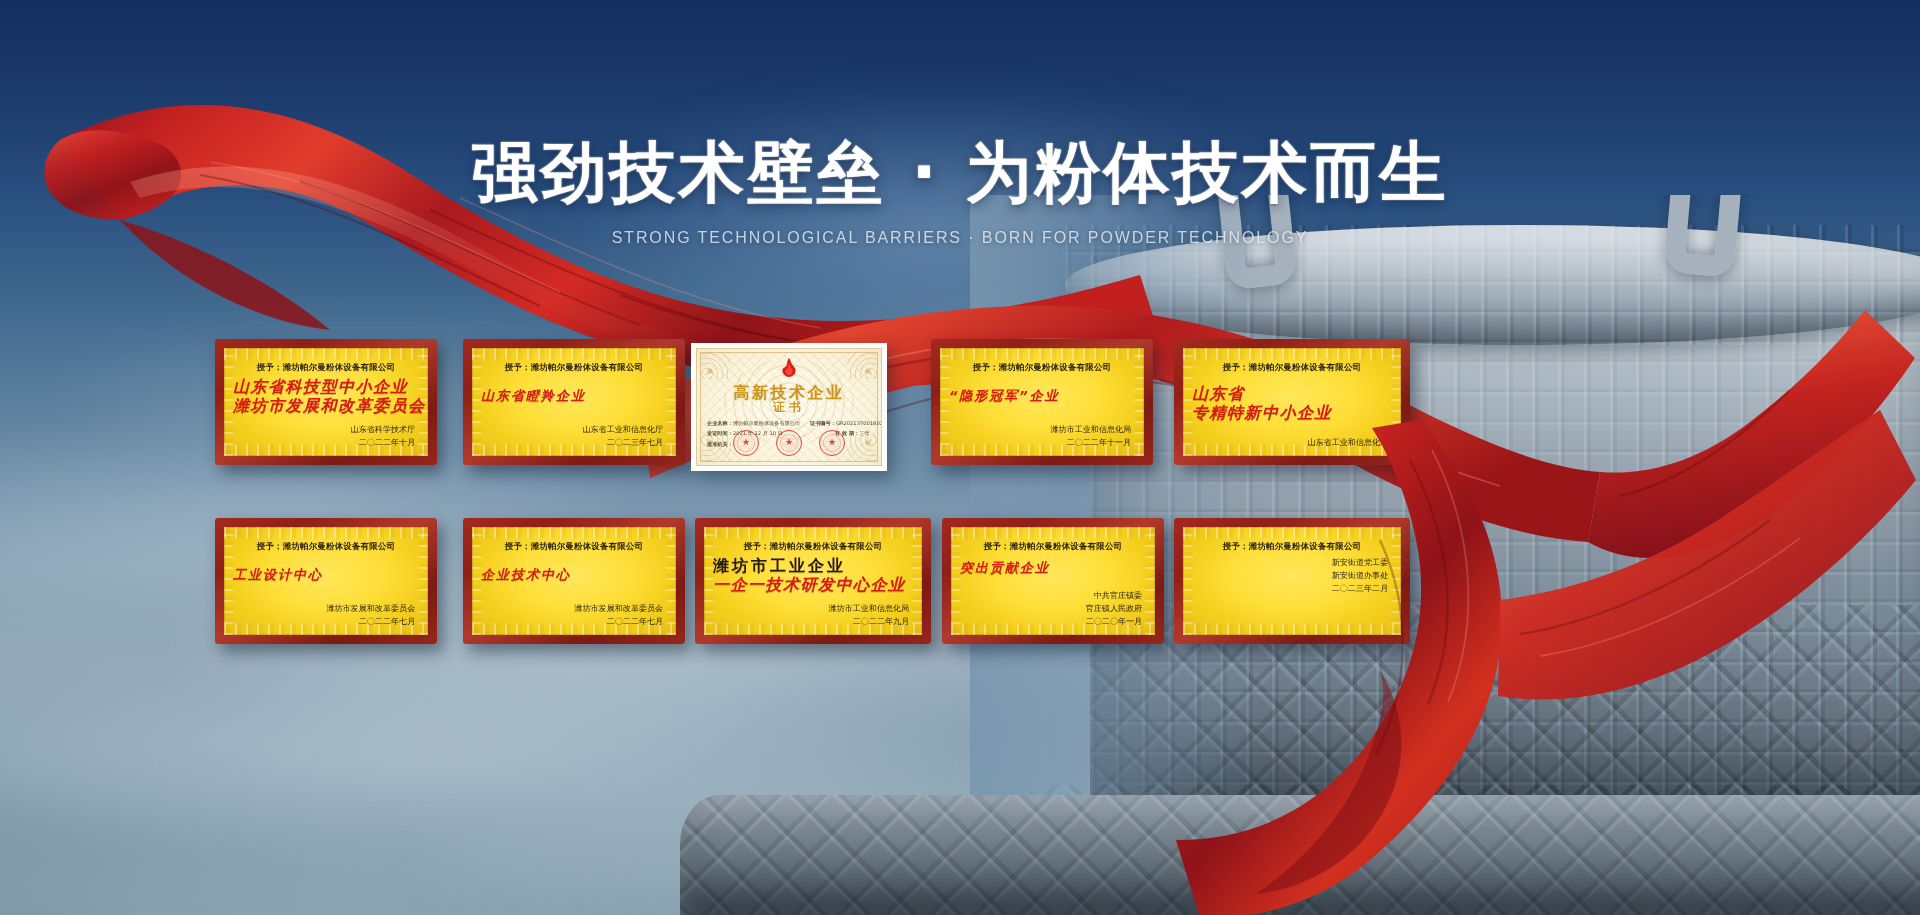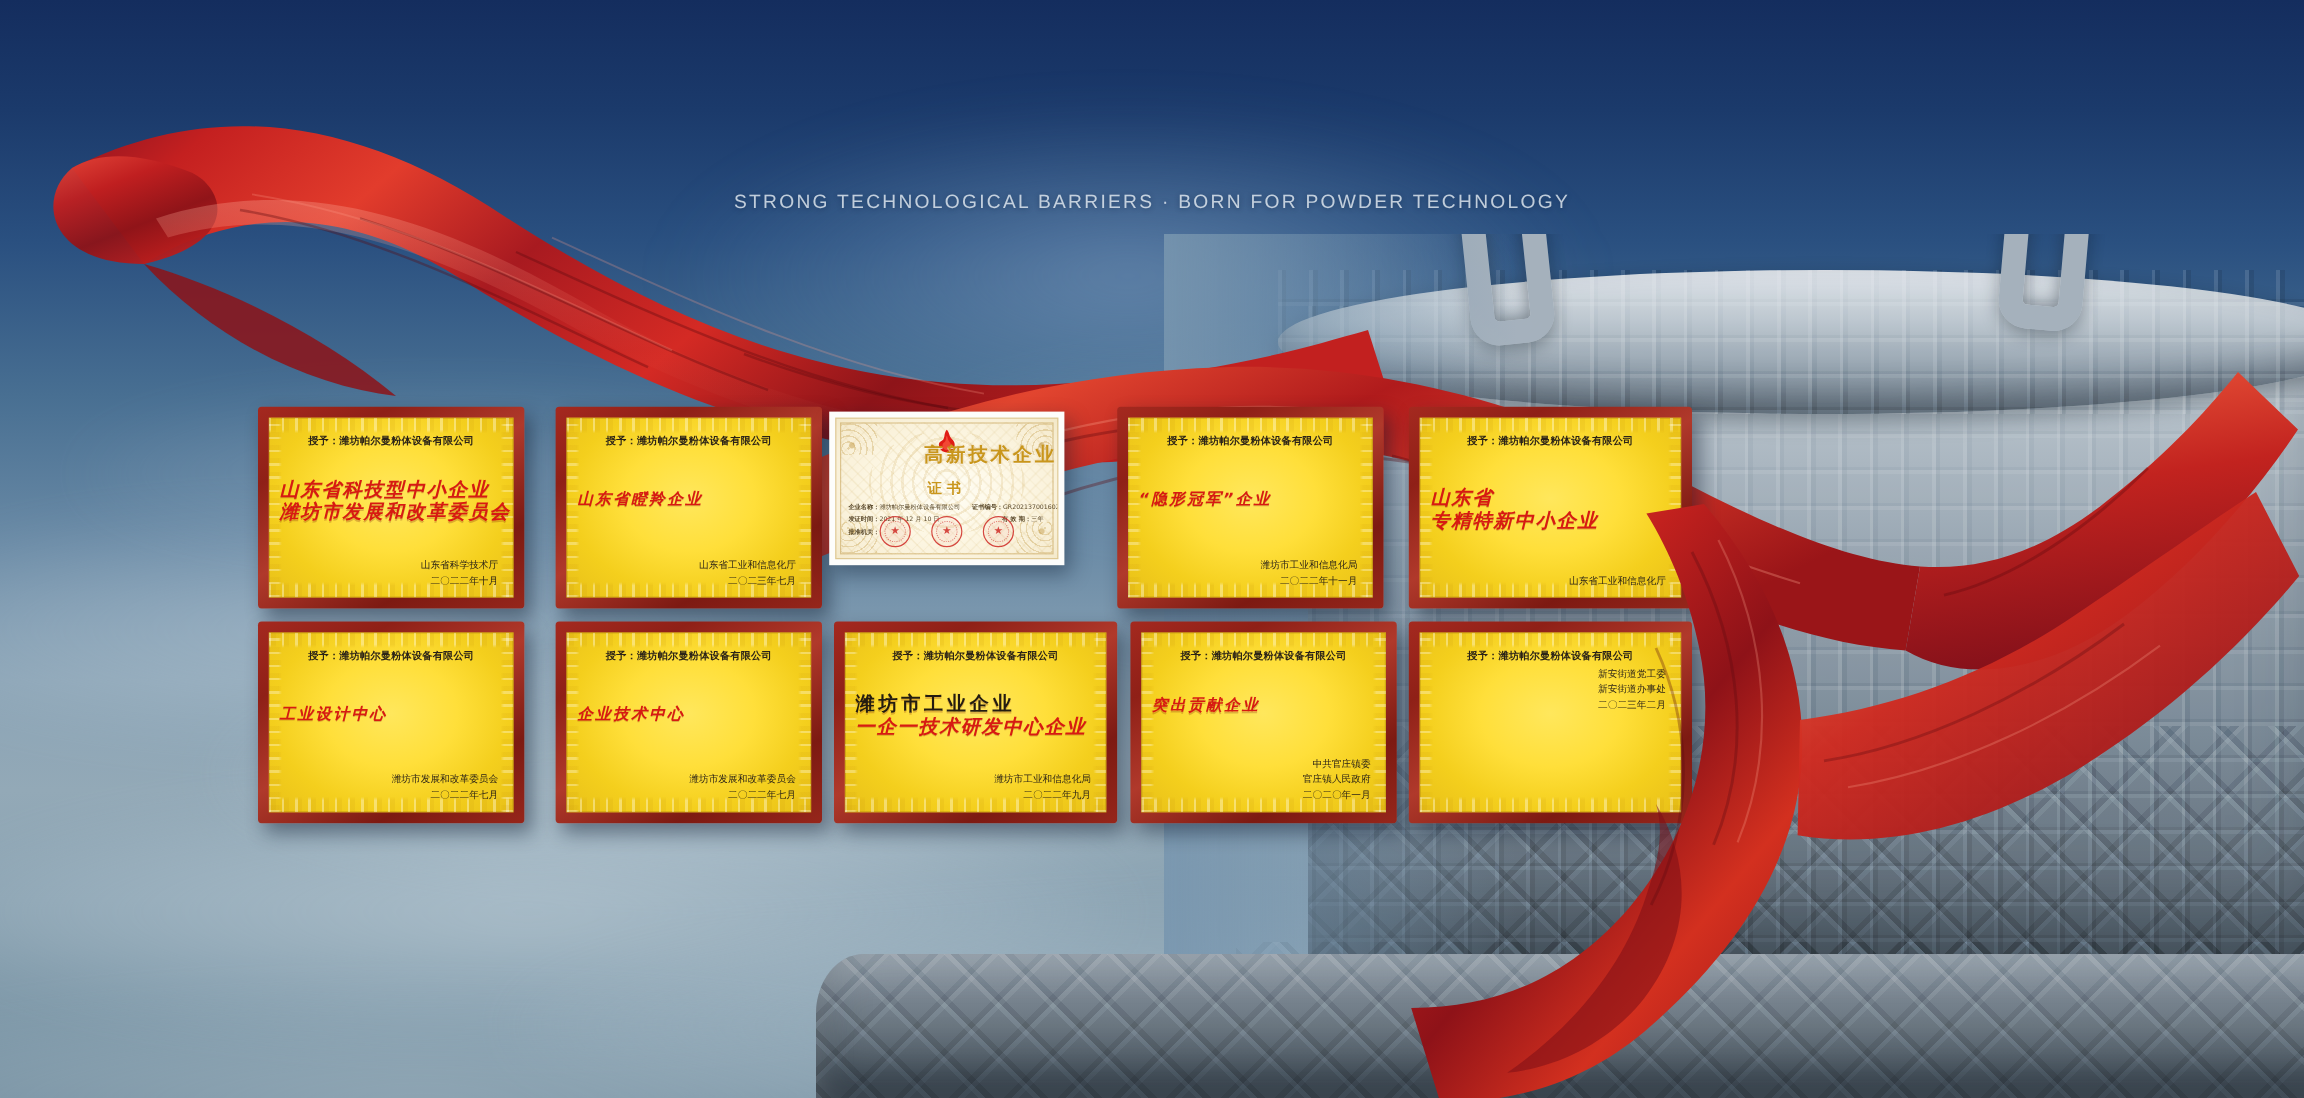--- a/index.html
+++ b/index.html
@@ -159,21 +159,21 @@
     position:absolute;
     left:215px; top:333px;
     width:1500px;
     z-index:50;
   }
   .award-row { position:relative; height:148px; }
   .award-row.row2 { margin-top:37px; height:148px; }
 
   .plaque {
     position:absolute;
-    width:222px; height:168px;
+    width:222px; height:126px;
     border-radius:3px;
     box-shadow: 6px 8px 16px rgba(10,25,45,.45);
     background:linear-gradient(150deg,#a4291f 0%, #8f2017 22%, #b0392b 48%, #7d1a12 76%, #96261b 100%);
     padding:9px;
   }
   .plaque.p-wide { width:236px; }
 
   .plaque-inner {
     position:relative;
     width:100%; height:100%;
@@ -292,22 +292,22 @@
     border-radius:50%;
     background:
       repeating-radial-gradient(circle at 50% 50%, rgba(216,186,120,.30) 0 2px, rgba(255,255,255,0) 2px 9px);
     opacity:.8;
   }
   .cert-flame {
     position:absolute; left:50%; top:9px; transform:translateX(-50%);
     z-index:4;
   }
   .cert-title {
-    position:absolute; left:0; right:0; top:20px;
-    text-align:right; z-index:5;
+    position:absolute; left:0; right:0; top:34px;
+    text-align:center; z-index:5;
     font-family:Liberation Mono, monospace;
     font-weight:bold;
     font-size:16px;
     letter-spacing:2.5px;
     color:#c9961c;
     text-shadow:0 1px 0 rgba(255,255,255,.7), 0 0 2px rgba(180,120,12,.45);
     white-space:nowrap;
   }
   .cert-sub {
     position:absolute; left:0; right:0; top:50px;
@@ -523,20 +523,21 @@
         <path d="M 440,214 C 520,202 610,160 690,100"></path>
       </g>
       <g stroke="rgba(255,170,145,.26)" stroke-width="1.8" fill="none">
         <path d="M 352,30 C 394,112 400,204 368,282"></path>
         <path d="M 460,236 C 548,222 640,178 720,118"></path>
       </g>
     </svg>
   </div>
 
   <div class="titles">
+    <div class="main-title">强劲技术壁垒 · 为粉体技术而生</div>
     <div class="sub-title">STRONG TECHNOLOGICAL BARRIERS · BORN FOR POWDER TECHNOLOGY</div>
   </div>
 
   <div class="awards">
 
     <div class="award-row row1">
 
       <div class="plaque" style="left:0px; top:6px;">
         <div class="plaque-inner">
           <div class="pl-award">授予：潍坊帕尔曼粉体设备有限公司</div>

